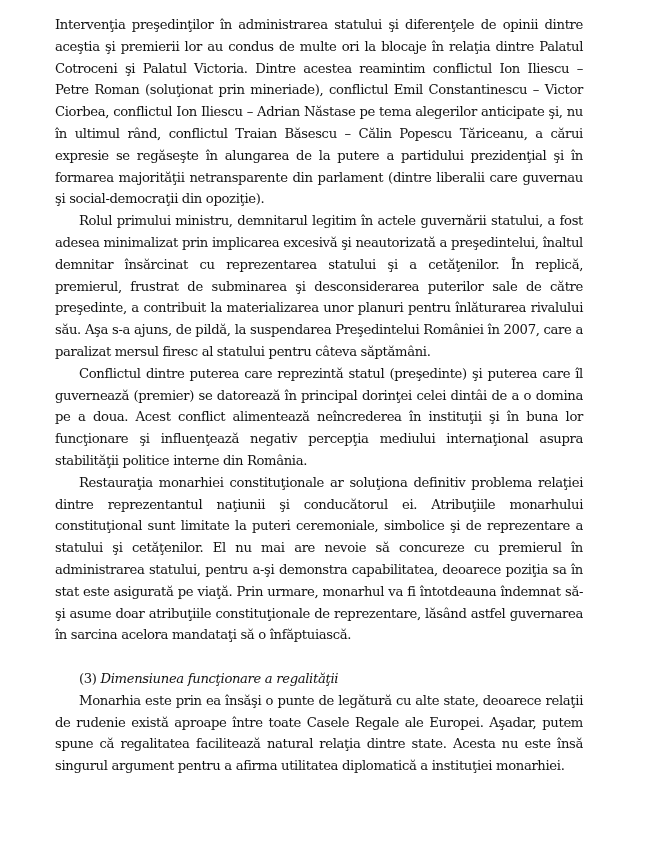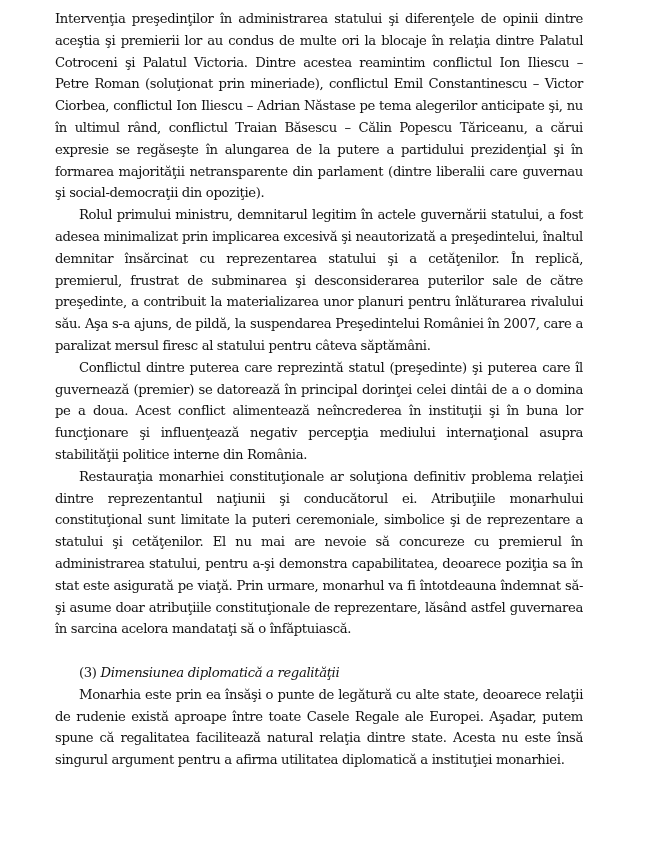--- a/index.html
+++ b/index.html
@@ -1,20 +1,20 @@
 <!DOCTYPE html>
 <html><head>
   <meta charset="utf-8">
   <style>
     html, body { margin: 0; padding: 0; background: #ffffff; }
     body { width: 650px; height: 867px; overflow: hidden; position: relative; }
     .page {
       position: absolute;
       left: 55px;
-      top: 8px;
+      top: 14px;
       width: 528px;
       font-family: "DejaVu Serif", "Liberation Serif", serif;
       font-size: 13.2px;
       line-height: 21.8px;
       color: #111111;
       letter-spacing: -0.35px;
     }
     .para {
       margin: 0;
       text-align: justify;
@@ -29,16 +29,16 @@
 <body>
 
 <div class="page">
   <p class="para first">Intervenţia preşedinţilor în administrarea statului şi diferenţele de opinii dintre aceştia şi premierii lor au condus de multe ori la blocaje în relaţia dintre Palatul Cotroceni şi Palatul Victoria. Dintre acestea reamintim conflictul Ion Iliescu – Petre Roman (soluţionat prin mineriade), conflictul Emil Constantinescu – Victor Ciorbea, conflictul Ion Iliescu – Adrian Năstase pe tema alegerilor anticipate şi, nu în ultimul rând, conflictul Traian Băsescu – Călin Popescu Tăriceanu, a cărui expresie se regăseşte în alungarea de la putere a partidului prezidenţial şi în formarea majorităţii netransparente din parlament (dintre liberalii care guvernau şi social-democraţii din opoziţie).</p>
   <p class="para">Rolul primului ministru, demnitarul legitim în actele guvernării statului, a fost adesea minimalizat prin implicarea excesivă şi neautorizată a preşedintelui, înaltul demnitar însărcinat cu reprezentarea statului şi a cetăţenilor. În replică, premierul, frustrat de subminarea şi desconsiderarea puterilor sale de către preşedinte, a contribuit la materializarea unor planuri pentru înlăturarea rivalului său. Aşa s-a ajuns, de pildă, la suspendarea Preşedintelui României în 2007, care a paralizat mersul firesc al statului pentru câteva săptămâni.</p>
   <p class="para">Conflictul dintre puterea care reprezintă statul (preşedinte) şi puterea care îl guvernează (premier) se datorează în principal dorinţei celei dintâi de a o domina pe a doua. Acest conflict alimentează neîncrederea în instituţii şi în buna lor funcţionare şi influenţează negativ percepţia mediului internaţional asupra stabilităţii politice interne din România.</p>
   <p class="para">Restauraţia monarhiei constituţionale ar soluţiona definitiv problema relaţiei dintre reprezentantul naţiunii şi conducătorul ei. Atribuţiile monarhului constituţional sunt limitate la puteri ceremoniale, simbolice şi de reprezentare a statului şi cetăţenilor. El nu mai are nevoie să concureze cu premierul în administrarea statului, pentru a-şi demonstra capabilitatea, deoarece poziţia sa în stat este asigurată pe viaţă. Prin urmare, monarhul va fi întotdeauna îndemnat să-şi asume doar atribuţiile constituţionale de reprezentare, lăsând astfel guvernarea în sarcina acelora mandataţi să o înfăptuiască.</p>
   <div class="blank"></div>
   <p class="heading">
     <span>(3)</span>
-    <span class="title">Dimensiunea diplomatică a regalităţii</span>
+    <span class="title">Dimensiunea funcţionare a regalităţii</span>
   </p>
   <p class="para">Monarhia este prin ea însăşi o punte de legătură cu alte state, deoarece relaţii de rudenie există aproape între toate Casele Regale ale Europei. Aşadar, putem spune că regalitatea facilitează natural relaţia dintre state. Acesta nu este însă singurul argument pentru a afirma utilitatea diplomatică a instituţiei monarhiei.</p>
 </div>
 
 </body></html>

